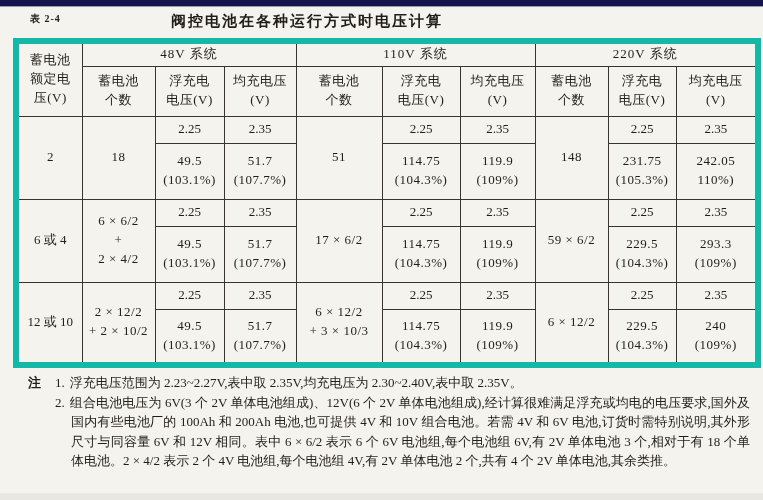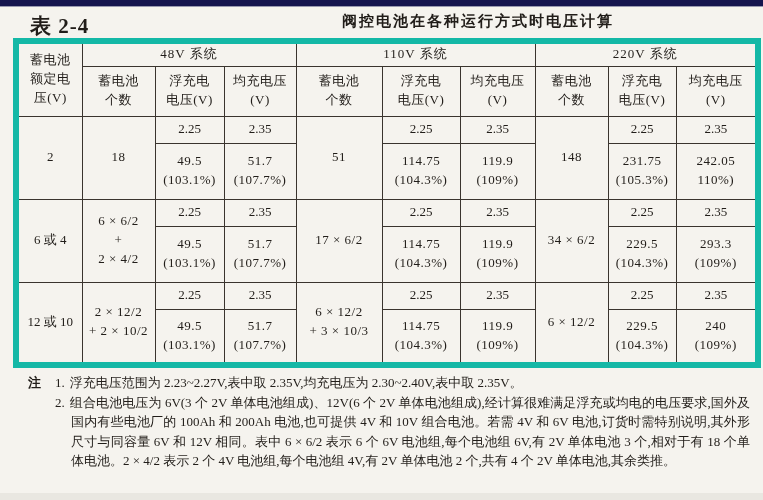--- a/index.html
+++ b/index.html
@@ -17,25 +17,25 @@
     background: #15154e;
     border-bottom: 1px solid #9a9ab0;
   }
   .bottom-strip {
     position: absolute; left: 0; bottom: 0; width: 763px; height: 7px;
     background: #e9e7e1;
   }
   .title-row { position: absolute; top: 12px; left: 0; width: 763px; height: 22px; }
   .table-label {
     position: absolute; left: 30px; top: 0;
-    font-weight: bold; font-size: 21px; letter-spacing: 1px;
+    font-weight: bold; font-size: 10px; letter-spacing: 1px;
   }
   .page-title {
     position: absolute; left: 0; top: 0; width: 614px;
-    text-align: right; font-weight: bold; font-size: 15px; letter-spacing: 2px;
+    text-align: center; font-weight: bold; font-size: 15px; letter-spacing: 2px;
   }
   table.main {
     position: absolute; left: 13px; top: 38px; width: 742px;
     border-collapse: collapse; table-layout: fixed;
     border: 6px solid #14b8a6;
   }
   table.main th, table.main td {
     border: 1px solid #3a342e;
     text-align: center; vertical-align: middle;
     font-weight: normal; font-size: 13px;
@@ -185,21 +185,21 @@
         <span class="ln">2 × 4/2</span>
       </td>
       <td>2.25</td>
       <td>2.35</td>
       <td rowspan="2">
         <span class="ln">17 × 6/2</span>
       </td>
       <td>2.25</td>
       <td>2.35</td>
       <td rowspan="2">
-        <span class="ln">34 × 6/2</span>
+        <span class="ln">59 × 6/2</span>
       </td>
       <td>2.25</td>
       <td>2.35</td>
     </tr>
     <tr class="res-row">
       <td>
         <span class="ln">49.5</span>
         <span class="ln">(103.1%)</span>
       </td>
       <td>

